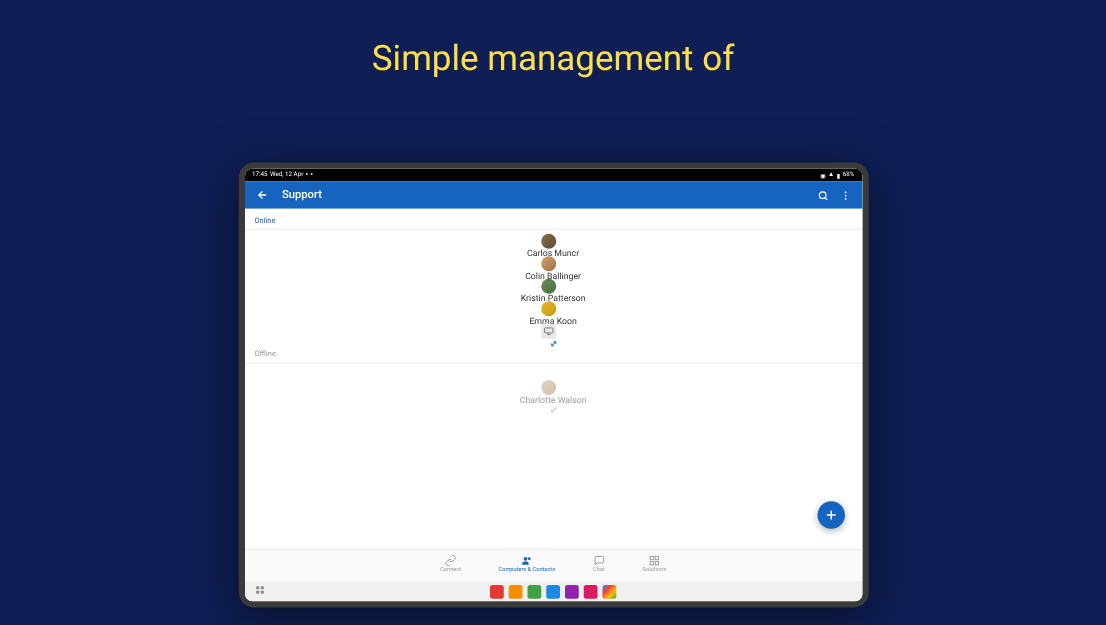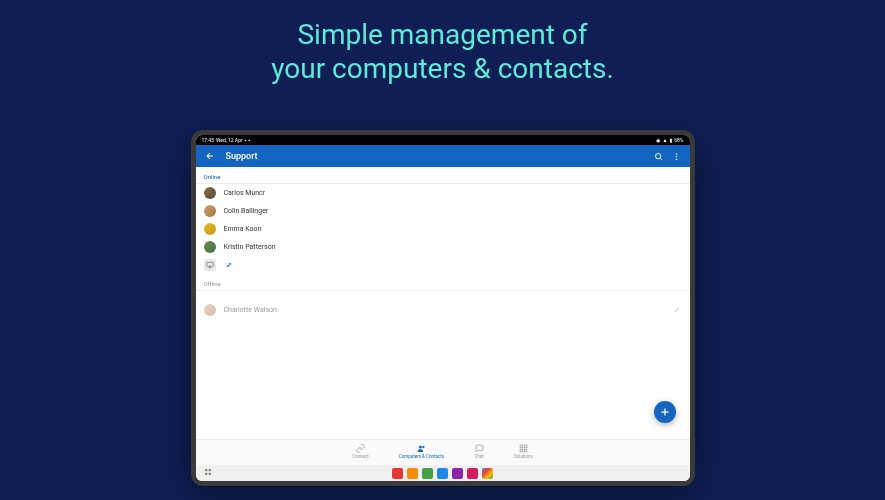--- a/index.html
+++ b/index.html
@@ -6,25 +6,25 @@
   body {
     width: 885px;
     height: 500px;
     background: #0f1f56;
     font-family: -apple-system, BlinkMacSystemFont, "Segoe UI", Roboto, sans-serif;
     position: relative;
     overflow: hidden;
   }
   .headline {
     position: absolute;
-    top: 18px;
+    top: 30px;
     left: 0;
     right: 0;
     text-align: center;
-    color: #5eead4;
+    color: #fde047;
     font-size: 28px;
     font-weight: 400;
     line-height: 1.2;
   }
   .tablet {
     position: absolute;
     top: 130px;
     left: 50%;
     transform: translateX(-50%);
     width: 504px;
@@ -79,20 +79,21 @@
     padding: 6px 8px 3px 8px;
     border-bottom: 0.5px solid #eee;
   }
   .section-label.offline { color: #999; }
   .list-row {
     display: flex;
     align-items: center;
     padding: 3px 8px;
     height: 18px;
     cursor: pointer;
+    flex-direction: column;
   }
   .list-row.offline { opacity: 0.5; margin-top: 10px; }
   .avatar {
     width: 12px;
     height: 12px;
     border-radius: 50%;
     margin-right: 8px;
     background: #ddd;
     flex-shrink: 0;
     position: relative;
@@ -180,21 +181,20 @@
     height: 11px;
     border-radius: 2px;
     display:flex;align-items:center;justify-content:center;
   }
 </style>
 </head>
 <body>
 
 <div class="headline">
   <div>Simple management of</div>
-  <div>your computers &amp; contacts.</div>
 </div>
 
 <div class="tablet">
   <div class="screen">
 
     <div class="status-bar">
       <div class="status-left">
         <span>17:45</span>
         <span>Wed, 12 Apr</span>
         <span>▪</span>
@@ -237,26 +237,26 @@
       <div id="online-list">
           <div class="list-row">
       <div class="avatar" style="background:linear-gradient(135deg,#8b6f47,#5a4a3a)"></div>
       <div class="row-label">Carlos Muncr</div>
           </div>
           <div class="list-row">
       <div class="avatar" style="background:linear-gradient(135deg,#d4a373,#9c6f44)"></div>
       <div class="row-label">Colin Ballinger</div>
           </div>
           <div class="list-row">
+      <div class="avatar" style="background:linear-gradient(135deg,#6b8e5a,#4a6b3e)"></div>
+      <div class="row-label">Kristin Patterson</div>
+          </div>
+          <div class="list-row">
       <div class="avatar" style="background:linear-gradient(135deg,#e8b923,#c49a1a)"></div>
       <div class="row-label">Emma Koon</div>
-          </div>
-          <div class="list-row">
-      <div class="avatar" style="background:linear-gradient(135deg,#6b8e5a,#4a6b3e)"></div>
-      <div class="row-label">Kristin Patterson</div>
           </div>
           <div class="list-row">
       <div class="avatar avatar-monitor">
         <svg width="8" height="8" viewBox="0 0 24 24" fill="none" stroke="#666" stroke-width="2">
                 <rect x="2" y="4" width="20" height="12" rx="2"></rect>
                 <path d="M8 20h8M12 16v4"></path>
               </svg>
       </div>
       <div class="row-action">
         <svg width="8" height="8" viewBox="0 0 24 24" fill="#1565c0">

